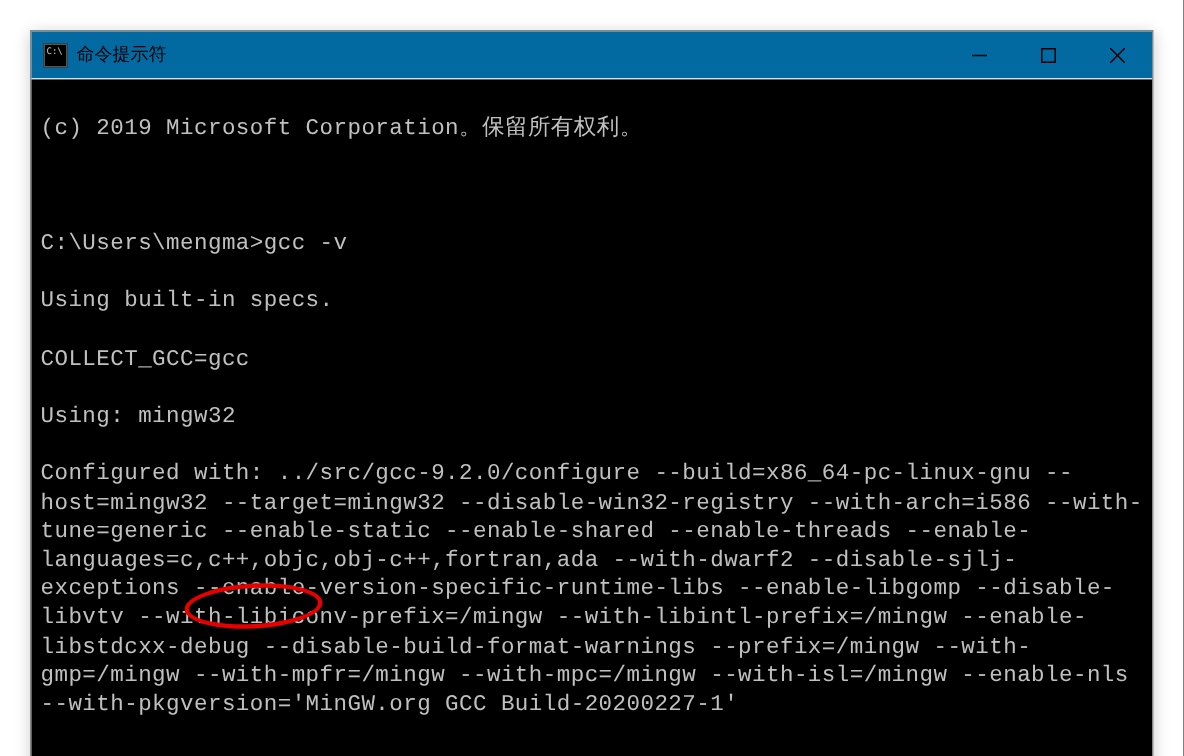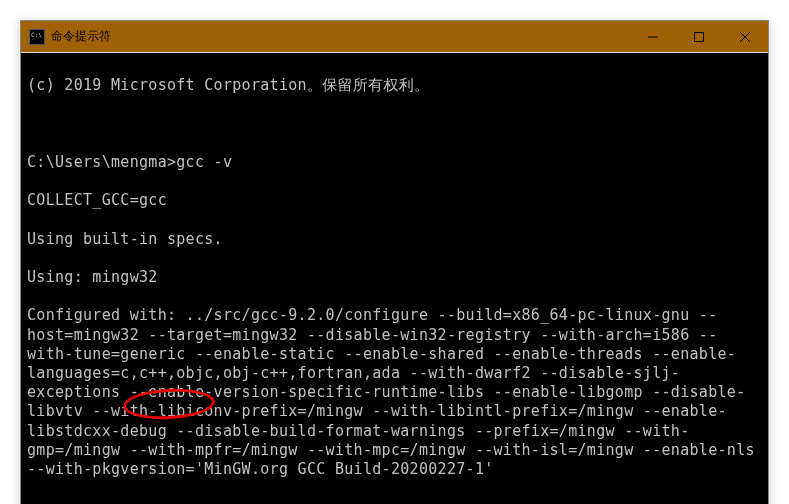--- a/index.html
+++ b/index.html
@@ -16,21 +16,21 @@
       align-items: center;
     }
     .window {
       width: 749px;
       border: 1px solid #888;
       box-shadow: 0 2px 10px rgba(0,0,0,0.2);
       background: #fff;
     }
     .titlebar {
       height: 32px;
-      background: #a16207;
+      background: #0369a1;
       display: flex;
       align-items: center;
       border-bottom: 1px solid #ddd;
     }
     .titlebar-icon {
       width: 16px;
       height: 16px;
       margin-left: 8px;
       background: #000;
       position: relative;
@@ -73,20 +73,21 @@
       line-height: 1.28;
       padding: 4px 6px;
       min-height: 380px;
       white-space: pre-wrap;
       word-wrap: break-word;
       letter-spacing: 0.3px;
       position: relative;
     }
     .terminal .line {
       display: block;
+      font-family: Liberation Mono, monospace;
     }
     .highlight-ellipse {
       position: absolute;
       border: 3px solid #e60000;
       border-radius: 50%;
       width: 92px;
       height: 30px;
       pointer-events: none;
       transform: rotate(-3deg);
     }
@@ -114,22 +115,22 @@
             <line x1="0" y1="0" x2="10" y2="10" stroke="currentColor" stroke-width="1"></line>
             <line x1="10" y1="0" x2="0" y2="10" stroke="currentColor" stroke-width="1"></line>
           </svg>
       </div>
     </div>
   </div>
   <div class="terminal">
 <span class="line">(c) 2019 Microsoft Corporation。保留所有权利。</span>
 <span class="line"> </span>
 <span class="line">C:\Users\mengma&gt;gcc -v</span>
+<span class="line">Using built-in specs.</span>
 <span class="line">COLLECT_GCC=gcc</span>
-<span class="line">Using built-in specs.</span>
 <span class="line">Using: mingw32</span>
 <span class="line">Configured with: ../src/gcc-9.2.0/configure --build=x86_64-pc-linux-gnu --host=mingw32 --target=mingw32 --disable-win32-registry --with-arch=i586 --with-tune=generic --enable-static --enable-shared --enable-threads --enable-languages=c,c++,objc,obj-c++,fortran,ada --with-dwarf2 --disable-sjlj-exceptions --enable-version-specific-runtime-libs --enable-libgomp --disable-libvtv --with-libiconv-prefix=/mingw --with-libintl-prefix=/mingw --enable-libstdcxx-debug --disable-build-format-warnings --prefix=/mingw --with-gmp=/mingw --with-mpfr=/mingw --with-mpc=/mingw --with-isl=/mingw --enable-nls --with-pkgversion='MinGW.org GCC Build-20200227-1'</span>
 
 
 
 
 <div class="highlight-ellipse" style="left: 102px; top: 336px;"></div>
   </div>
 </div>
 

